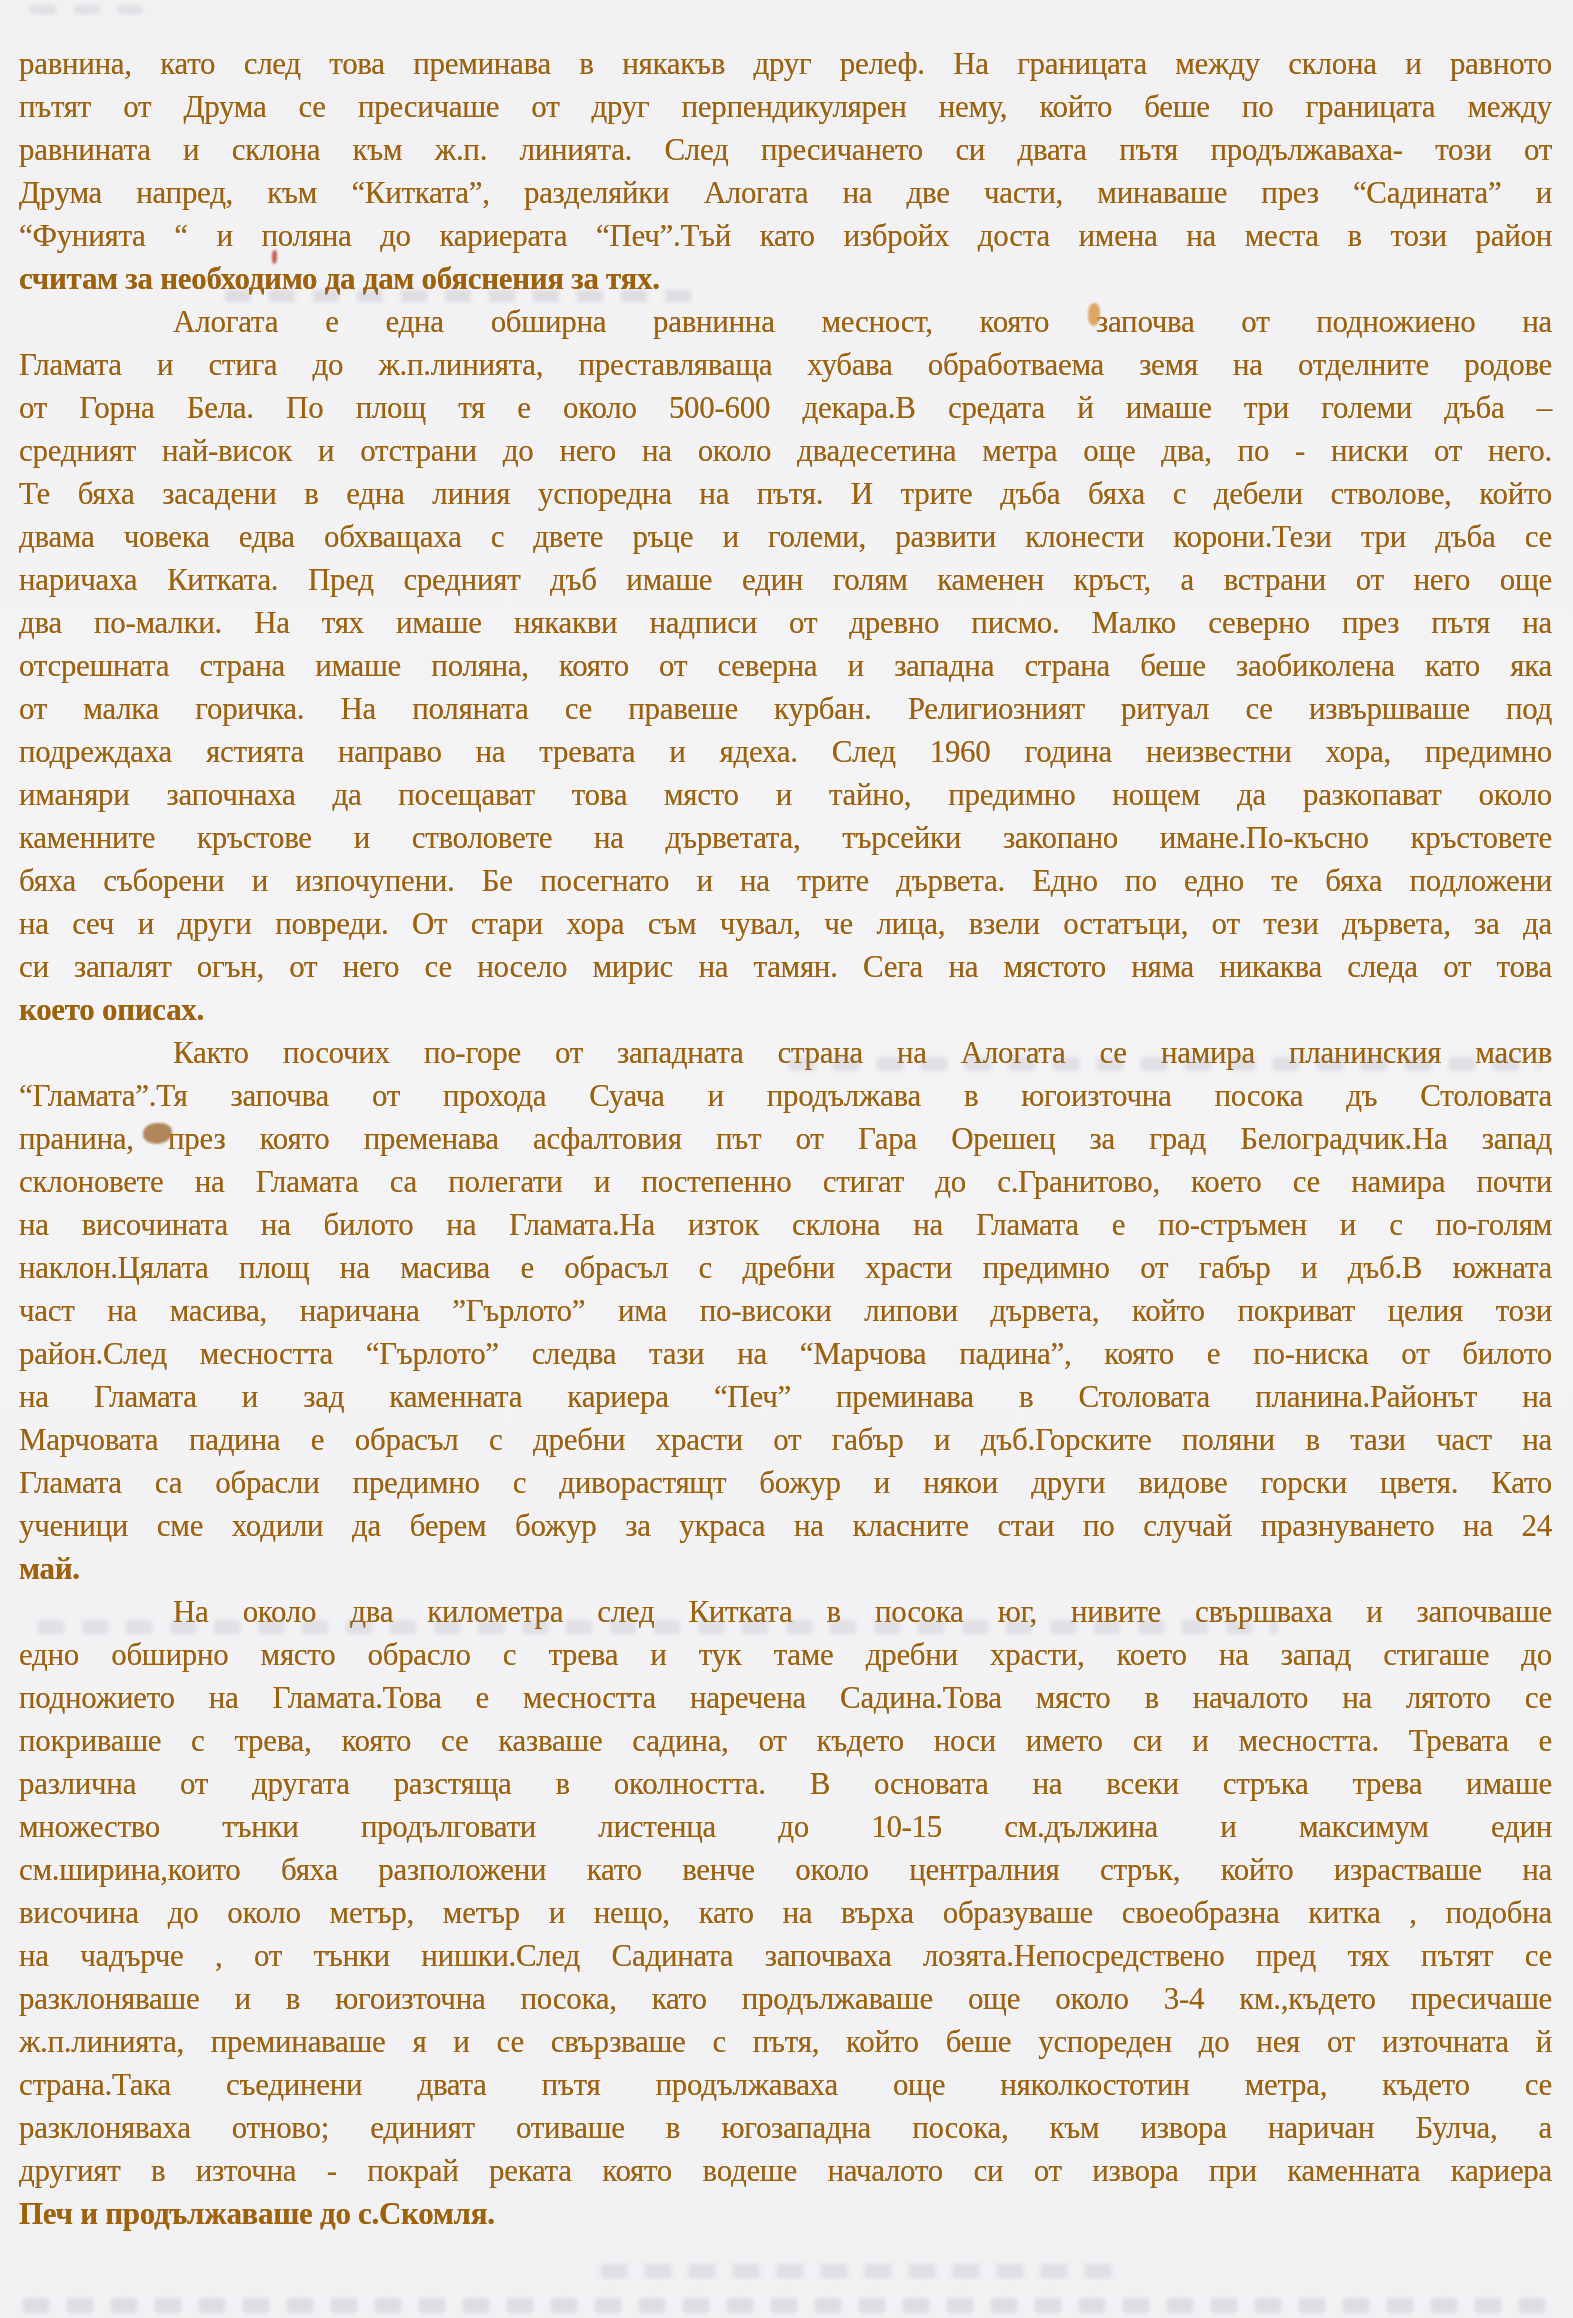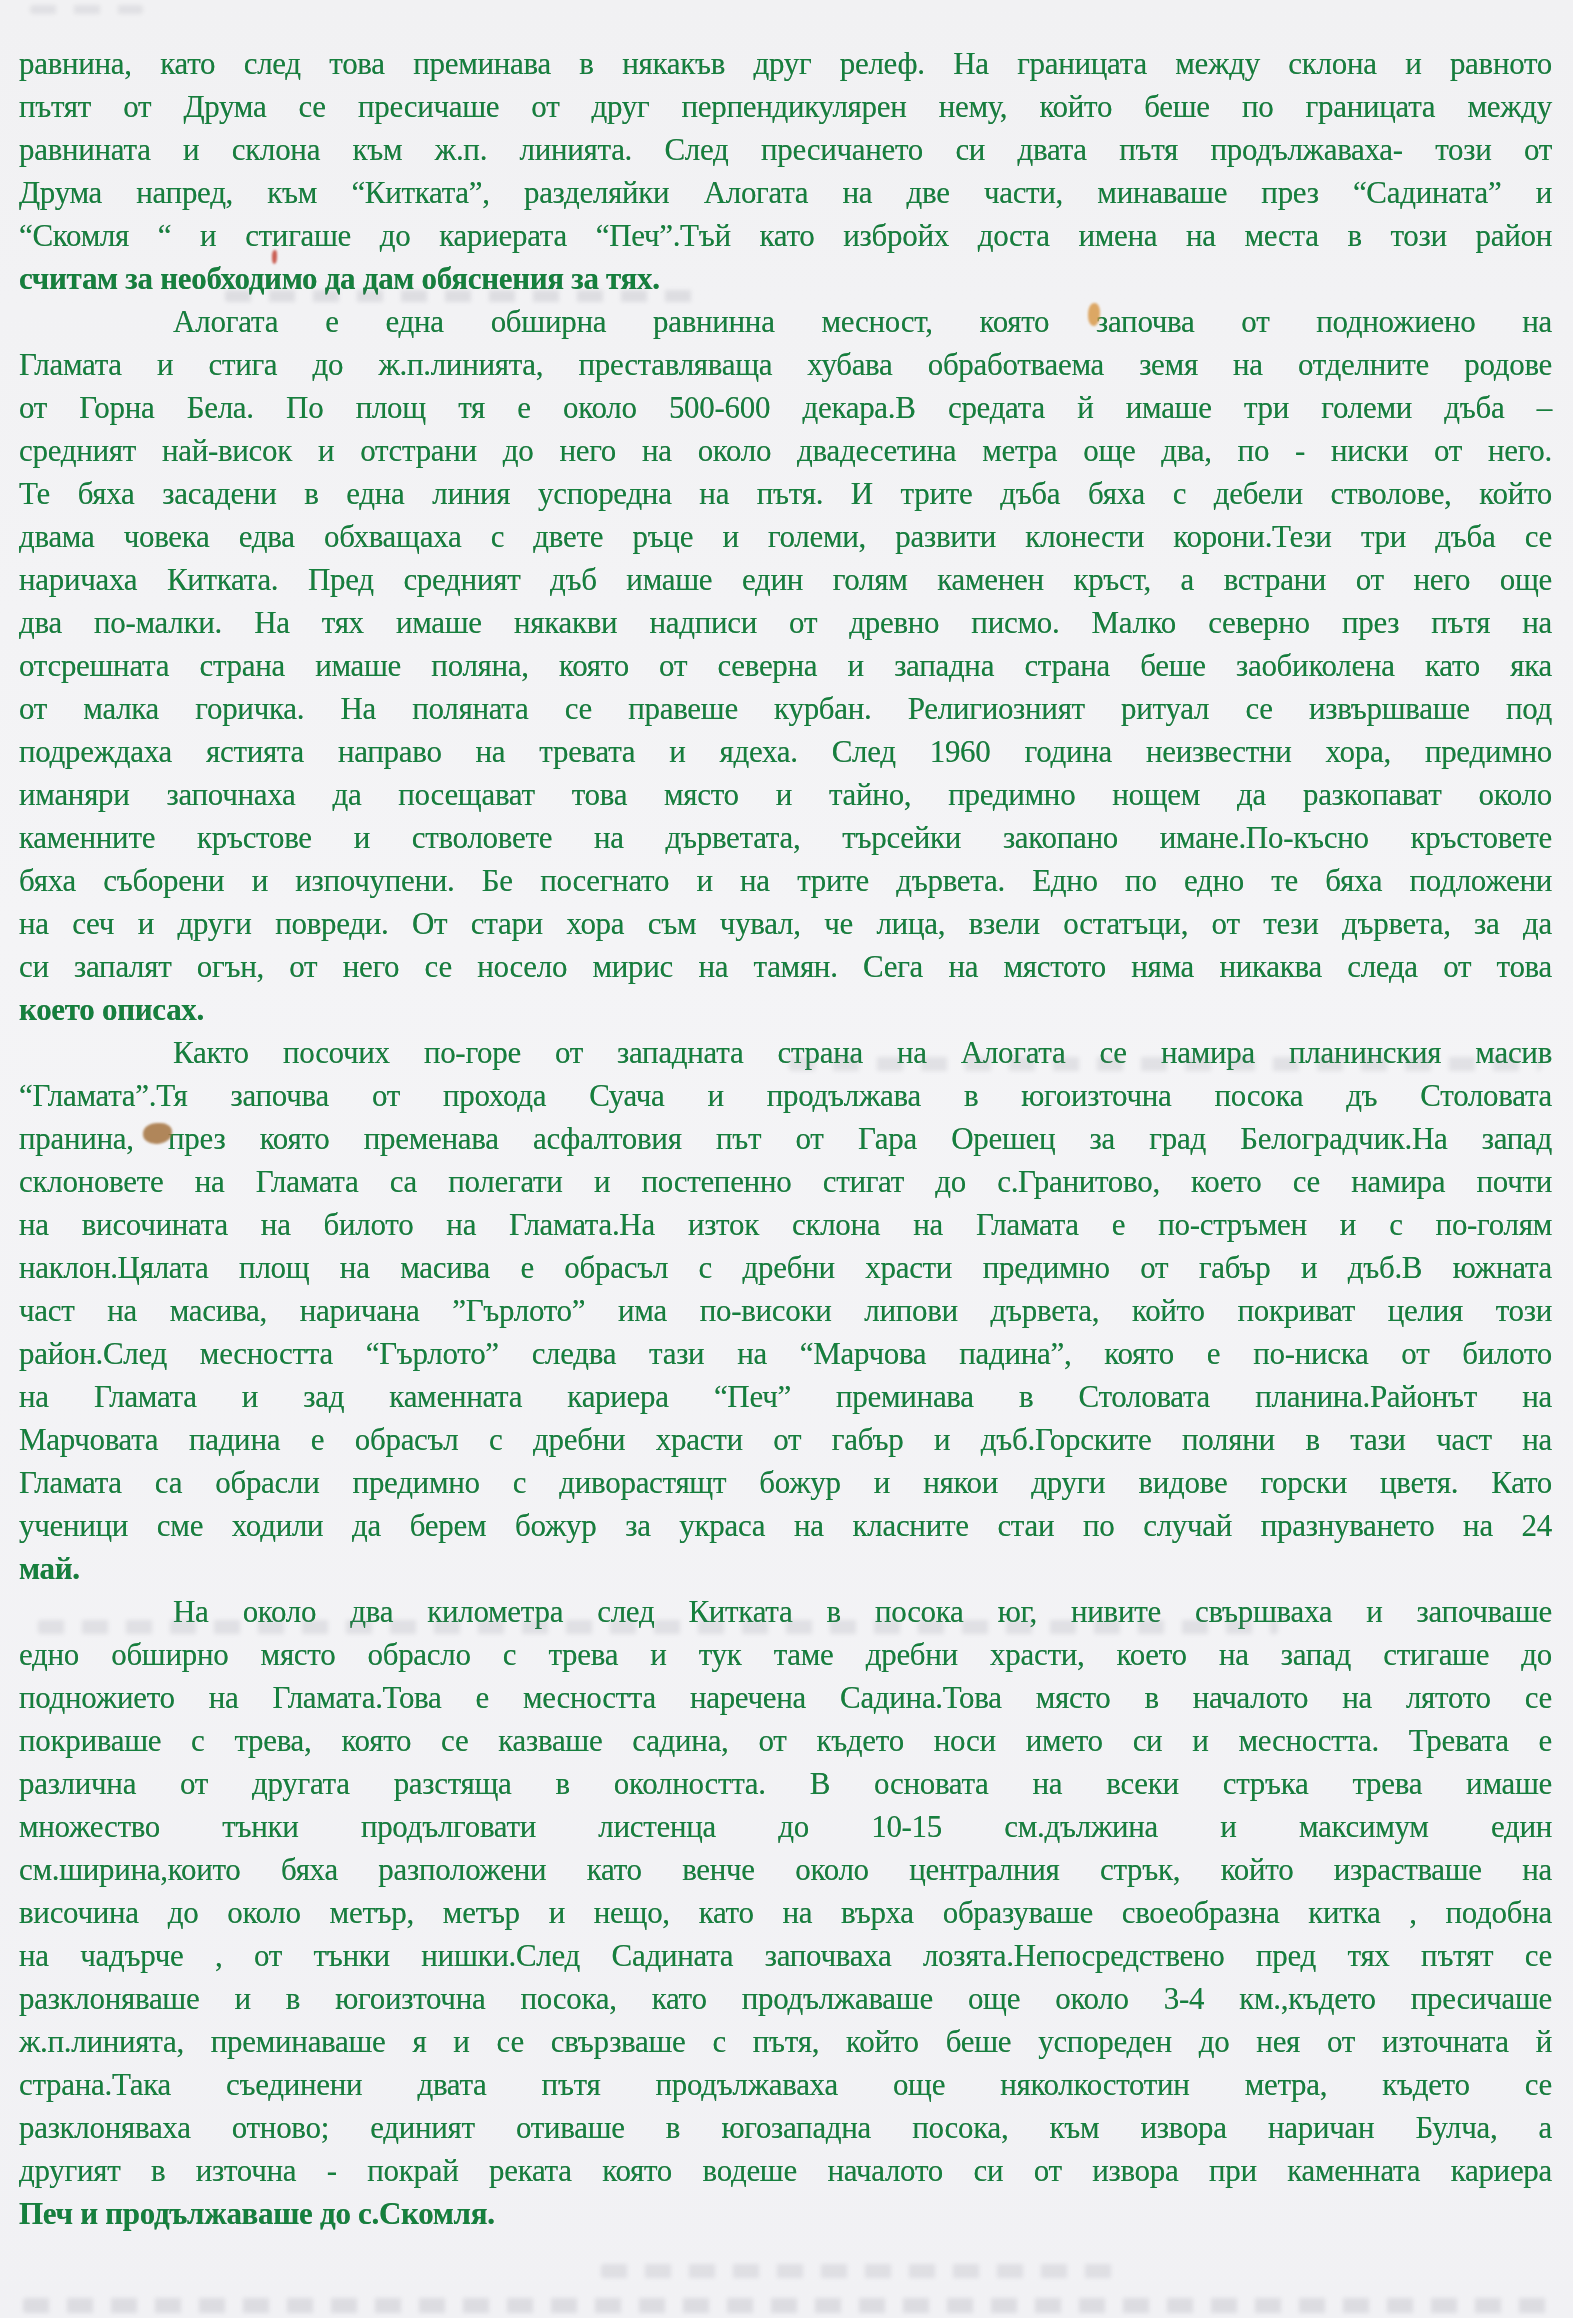--- a/index.html
+++ b/index.html
@@ -12,21 +12,21 @@
     overflow: hidden;
     background: linear-gradient(180deg, #f1f1f3 0%, #f4f4f6 40%, #f1f1f4 100%);
     font-family: "Liberation Serif", "DejaVu Serif", serif;
   }
   .page {
     position: relative;
     width: 1573px;
     height: 2147px;
     box-sizing: border-box;
     padding: 42px 21px 0 19px;
-    color: #15803d;
+    color: #a16207;
   }
   .doc-body {
     position: relative;
   }
   .line {
     font-size: 31px;
     line-height: 43px;
     letter-spacing: -0.3px;
     white-space: nowrap;
     text-align: justify;
@@ -62,21 +62,21 @@
 </style>
 </head>
 <body>
 
 <div class="page">
   <div class="doc-body">
       <div class="line">равнина, като след това преминава в някакъв друг релеф. На границата между склона и равното</div>
       <div class="line">пътят от Друма се пресичаше от друг перпендикулярен нему,  който беше по границата между</div>
       <div class="line">равнината и склона към ж.п. линията. След пресичането си  двата пътя продължаваха- този от</div>
       <div class="line">Друма напред, към  “Китката”, разделяйки Алогата на две части, минаваше през “Садината” и</div>
-      <div class="line">“Скомля “ и стигаше до кариерата “Печ”.Тъй като избройх доста имена на места в този район</div>
+      <div class="line">“Фунията “ и поляна до кариерата “Печ”.Тъй като избройх доста имена на места в този район</div>
       <div class="line last">считам за необходимо да дам  обяснения за тях.</div>
       <div class="line indent"><b>Алогата</b> е една обширна  равнинна месност, която започва от подножиено на</div>
       <div class="line">Гламата и стига до ж.п.линията, преставляваща хубава обработваема земя на отделните родове</div>
       <div class="line">от Горна Бела. По площ тя е около 500-600 декара.В средата й имаше три големи дъба –</div>
       <div class="line">средният най-висок и отстрани до него на около двадесетина метра още два, по - ниски от него.</div>
       <div class="line">Те бяха засадени в една линия успоредна на пътя. И трите дъба бяха с дебели стволове, който</div>
       <div class="line">двама човека едва обхващаха с двете  ръце и големи, развити клонести корони.Тези три дъба се</div>
       <div class="line">наричаха Китката. Пред средният дъб имаше един голям каменен кръст, а встрани от него още</div>
       <div class="line">два по-малки. На тях имаше някакви надписи от древно писмо. Малко северно през пътя на</div>
       <div class="line">отсрешната страна имаше  поляна, която от северна и западна страна беше заобиколена като яка</div>

